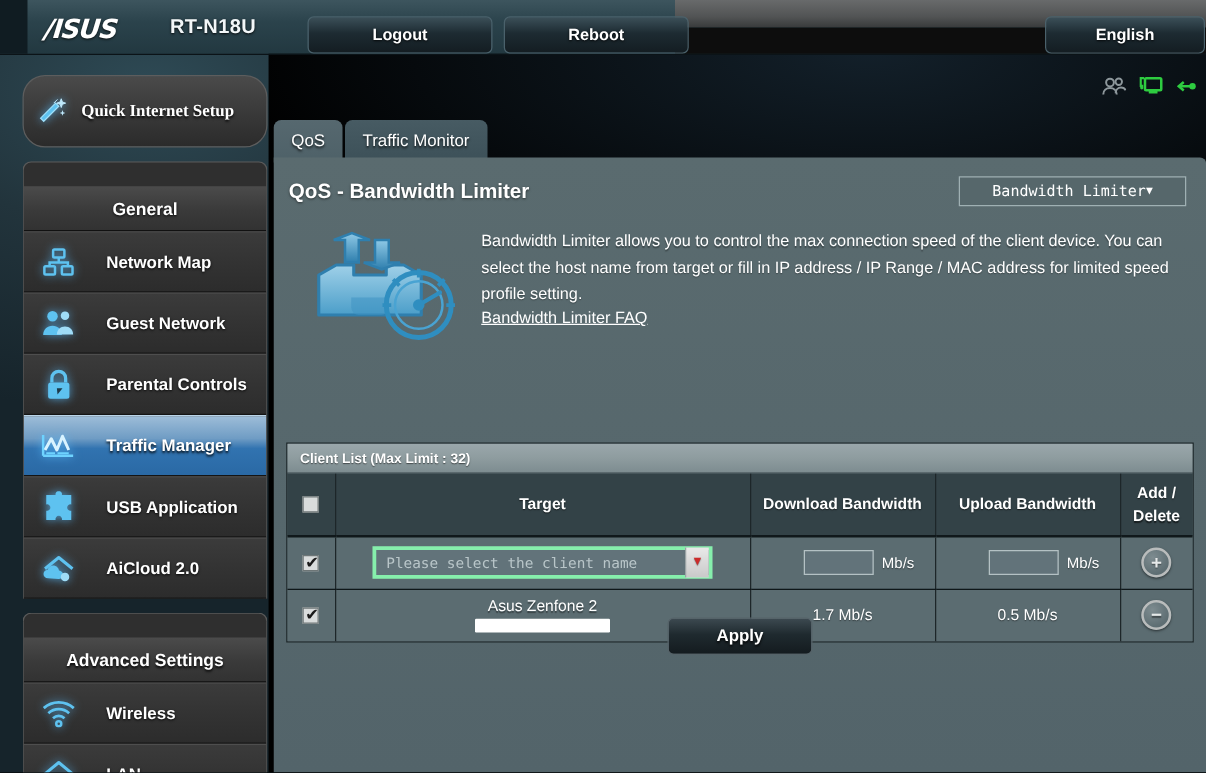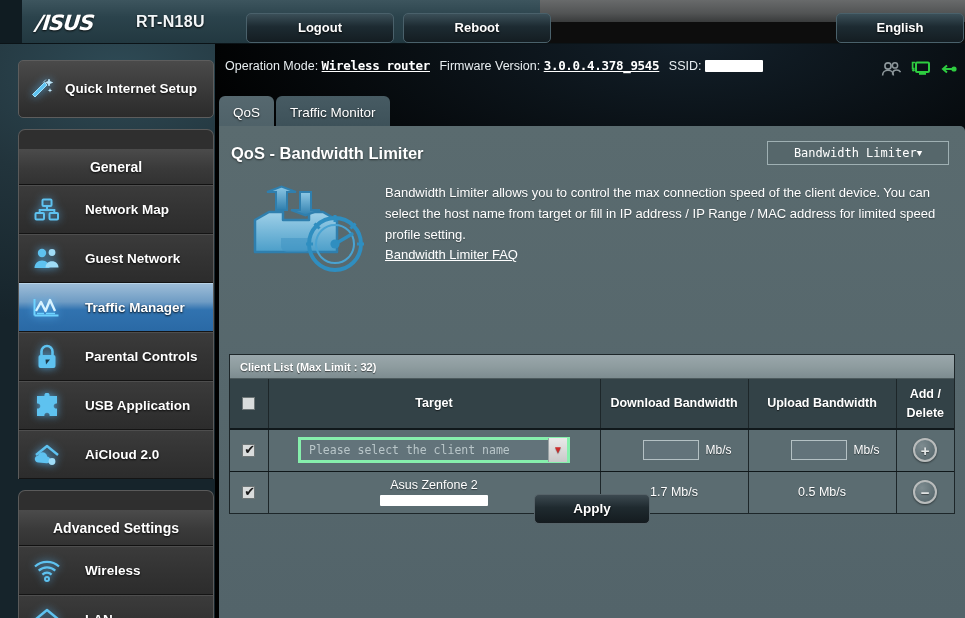--- a/index.html
+++ b/index.html
@@ -139,28 +139,29 @@
 
   
   #sidebar {
     position: absolute;
     left: 18px; top: 60px;
     width: 196px;
     z-index: 4;
   }
   .qis-btn {
     height: 58px;
-    border-radius: 5px;
+    border-radius: 18px;
     background: linear-gradient(180deg, #4a4a4a 0%, #3a3a3a 50%, #2b2b2b 100%);
     border: 1px solid #5d5d5d;
     display: flex;
     align-items: center;
     padding-left: 10px;
     gap: 8px;
     cursor: pointer;
+    font-family: Liberation Serif, serif;
   }
   .qis-label {
     font-size: 13.5px;
     font-weight: bold;
     color: #ffffff;
     line-height: 1.15;
     text-shadow: 0 1px 2px rgba(0,0,0,.9);
   }
 
   .group {
@@ -485,28 +486,20 @@
     <div id="header-sheen-lower"></div>
 
     <div class="asus-logo">/ISUS</div>
     <div class="model-name">RT-N18U</div>
 
     <div class="hdr-btn" id="btn-logout">Logout</div>
     <div class="hdr-btn" id="btn-reboot">Reboot</div>
     <div class="hdr-btn" id="btn-language">English</div>
   </div>
 
-  <div id="info-strip">
-    <span class="lbl">Operation Mode:</span>
-    <span class="val">Wireless router</span>
-    <span class="lbl" style="margin-left:6px">Firmware Version:</span>
-    <span class="val">3.0.0.4.378_9545</span>
-    <span class="lbl" style="margin-left:6px">SSID:</span>
-    <span class="redact" id="ssid-redact"></span>
-  </div>
 
   <div id="hdr-icons">
     <span>
       <svg width="20" height="16" viewBox="0 0 20 16">
         <circle cx="7" cy="5" r="3.1" fill="none" stroke="#8d979b" stroke-width="1.6"></circle>
         <path d="M1.6 14.5c0-3.2 2.4-5.2 5.4-5.2s5.4 2 5.4 5.2" fill="none" stroke="#8d979b" stroke-width="1.6"></path>
         <circle cx="14" cy="4.4" r="2.6" fill="none" stroke="#8d979b" stroke-width="1.5"></circle>
         <path d="M11.5 13.6c0-2.8 1.9-4.6 4.3-4.6 1.6 0 3 .8 3.7 2.2" fill="none" stroke="#8d979b" stroke-width="1.5"></path>
       </svg>
     </span>
@@ -560,41 +553,41 @@
           <svg width="28" height="24" viewBox="0 0 28 24">
             <circle cx="9" cy="6" r="4.2" fill="#5ec2f0"></circle>
             <path d="M1.5 21c0-4.4 3.3-7.4 7.5-7.4s7.5 3 7.5 7.4z" fill="#5ec2f0"></path>
             <circle cx="19" cy="5.5" r="3.4" fill="#9fdcf7"></circle>
             <path d="M12.5 20.5c0-3.8 2.8-6.3 6.5-6.3s6.5 2.5 6.5 6.3z" fill="#9fdcf7"></path>
           </svg>
         </span>
         <span class="nav-label">Guest Network</span>
       </div>
 
+      <div class="nav-item">
+        <span class="nav-icon">
+          <svg width="24" height="26" viewBox="0 0 24 26">
+            <path d="M6.5 11V7.5a5.5 5.5 0 0 1 11 0V11" fill="none" stroke="#5ec2f0" stroke-width="2.6"></path>
+            <rect x="3.5" y="11" width="17" height="13" rx="2" fill="#5ec2f0"></rect>
+            <path d="M10.5 15.5h4.5L11 20.5" fill="#1d3a4a"></path>
+          </svg>
+        </span>
+        <span class="nav-label">Parental Controls</span>
+      </div>
+
       <div class="nav-item active">
         <span class="nav-icon">
           <svg width="28" height="24" viewBox="0 0 28 24">
             <path d="M1.5 19.5h24" stroke="#6ed3ff" stroke-width="2" fill="none"></path>
             <path d="M1.5 19.5V3" stroke="#6ed3ff" stroke-width="2" fill="none"></path>
             <path d="M3 15 8 6l4.5 9L17 4l5 11" fill="none" stroke="#d8f3ff" stroke-width="2.4" stroke-linejoin="round"></path>
             <path d="M4 17.5h7M13 17.5h9" stroke="#6ed3ff" stroke-width="1.6" fill="none"></path>
           </svg>
         </span>
         <span class="nav-label">Traffic Manager</span>
-      </div>
-
-      <div class="nav-item">
-        <span class="nav-icon">
-          <svg width="24" height="26" viewBox="0 0 24 26">
-            <path d="M6.5 11V7.5a5.5 5.5 0 0 1 11 0V11" fill="none" stroke="#5ec2f0" stroke-width="2.6"></path>
-            <rect x="3.5" y="11" width="17" height="13" rx="2" fill="#5ec2f0"></rect>
-            <path d="M10.5 15.5h4.5L11 20.5" fill="#1d3a4a"></path>
-          </svg>
-        </span>
-        <span class="nav-label">Parental Controls</span>
       </div>
 
       <div class="nav-item">
         <span class="nav-icon">
           <svg width="26" height="26" viewBox="0 0 26 26">
             <path d="M3 3h7.5a2.6 2.6 0 1 1 5 0H23v7.5a2.6 2.6 0 1 0 0 5V23h-7.5a2.6 2.6 0 1 0-5 0H3v-7.5a2.6 2.6 0 1 0 0-5z" fill="#5ec2f0"></path>
           </svg>
         </span>
         <span class="nav-label">USB Application</span>
       </div>

